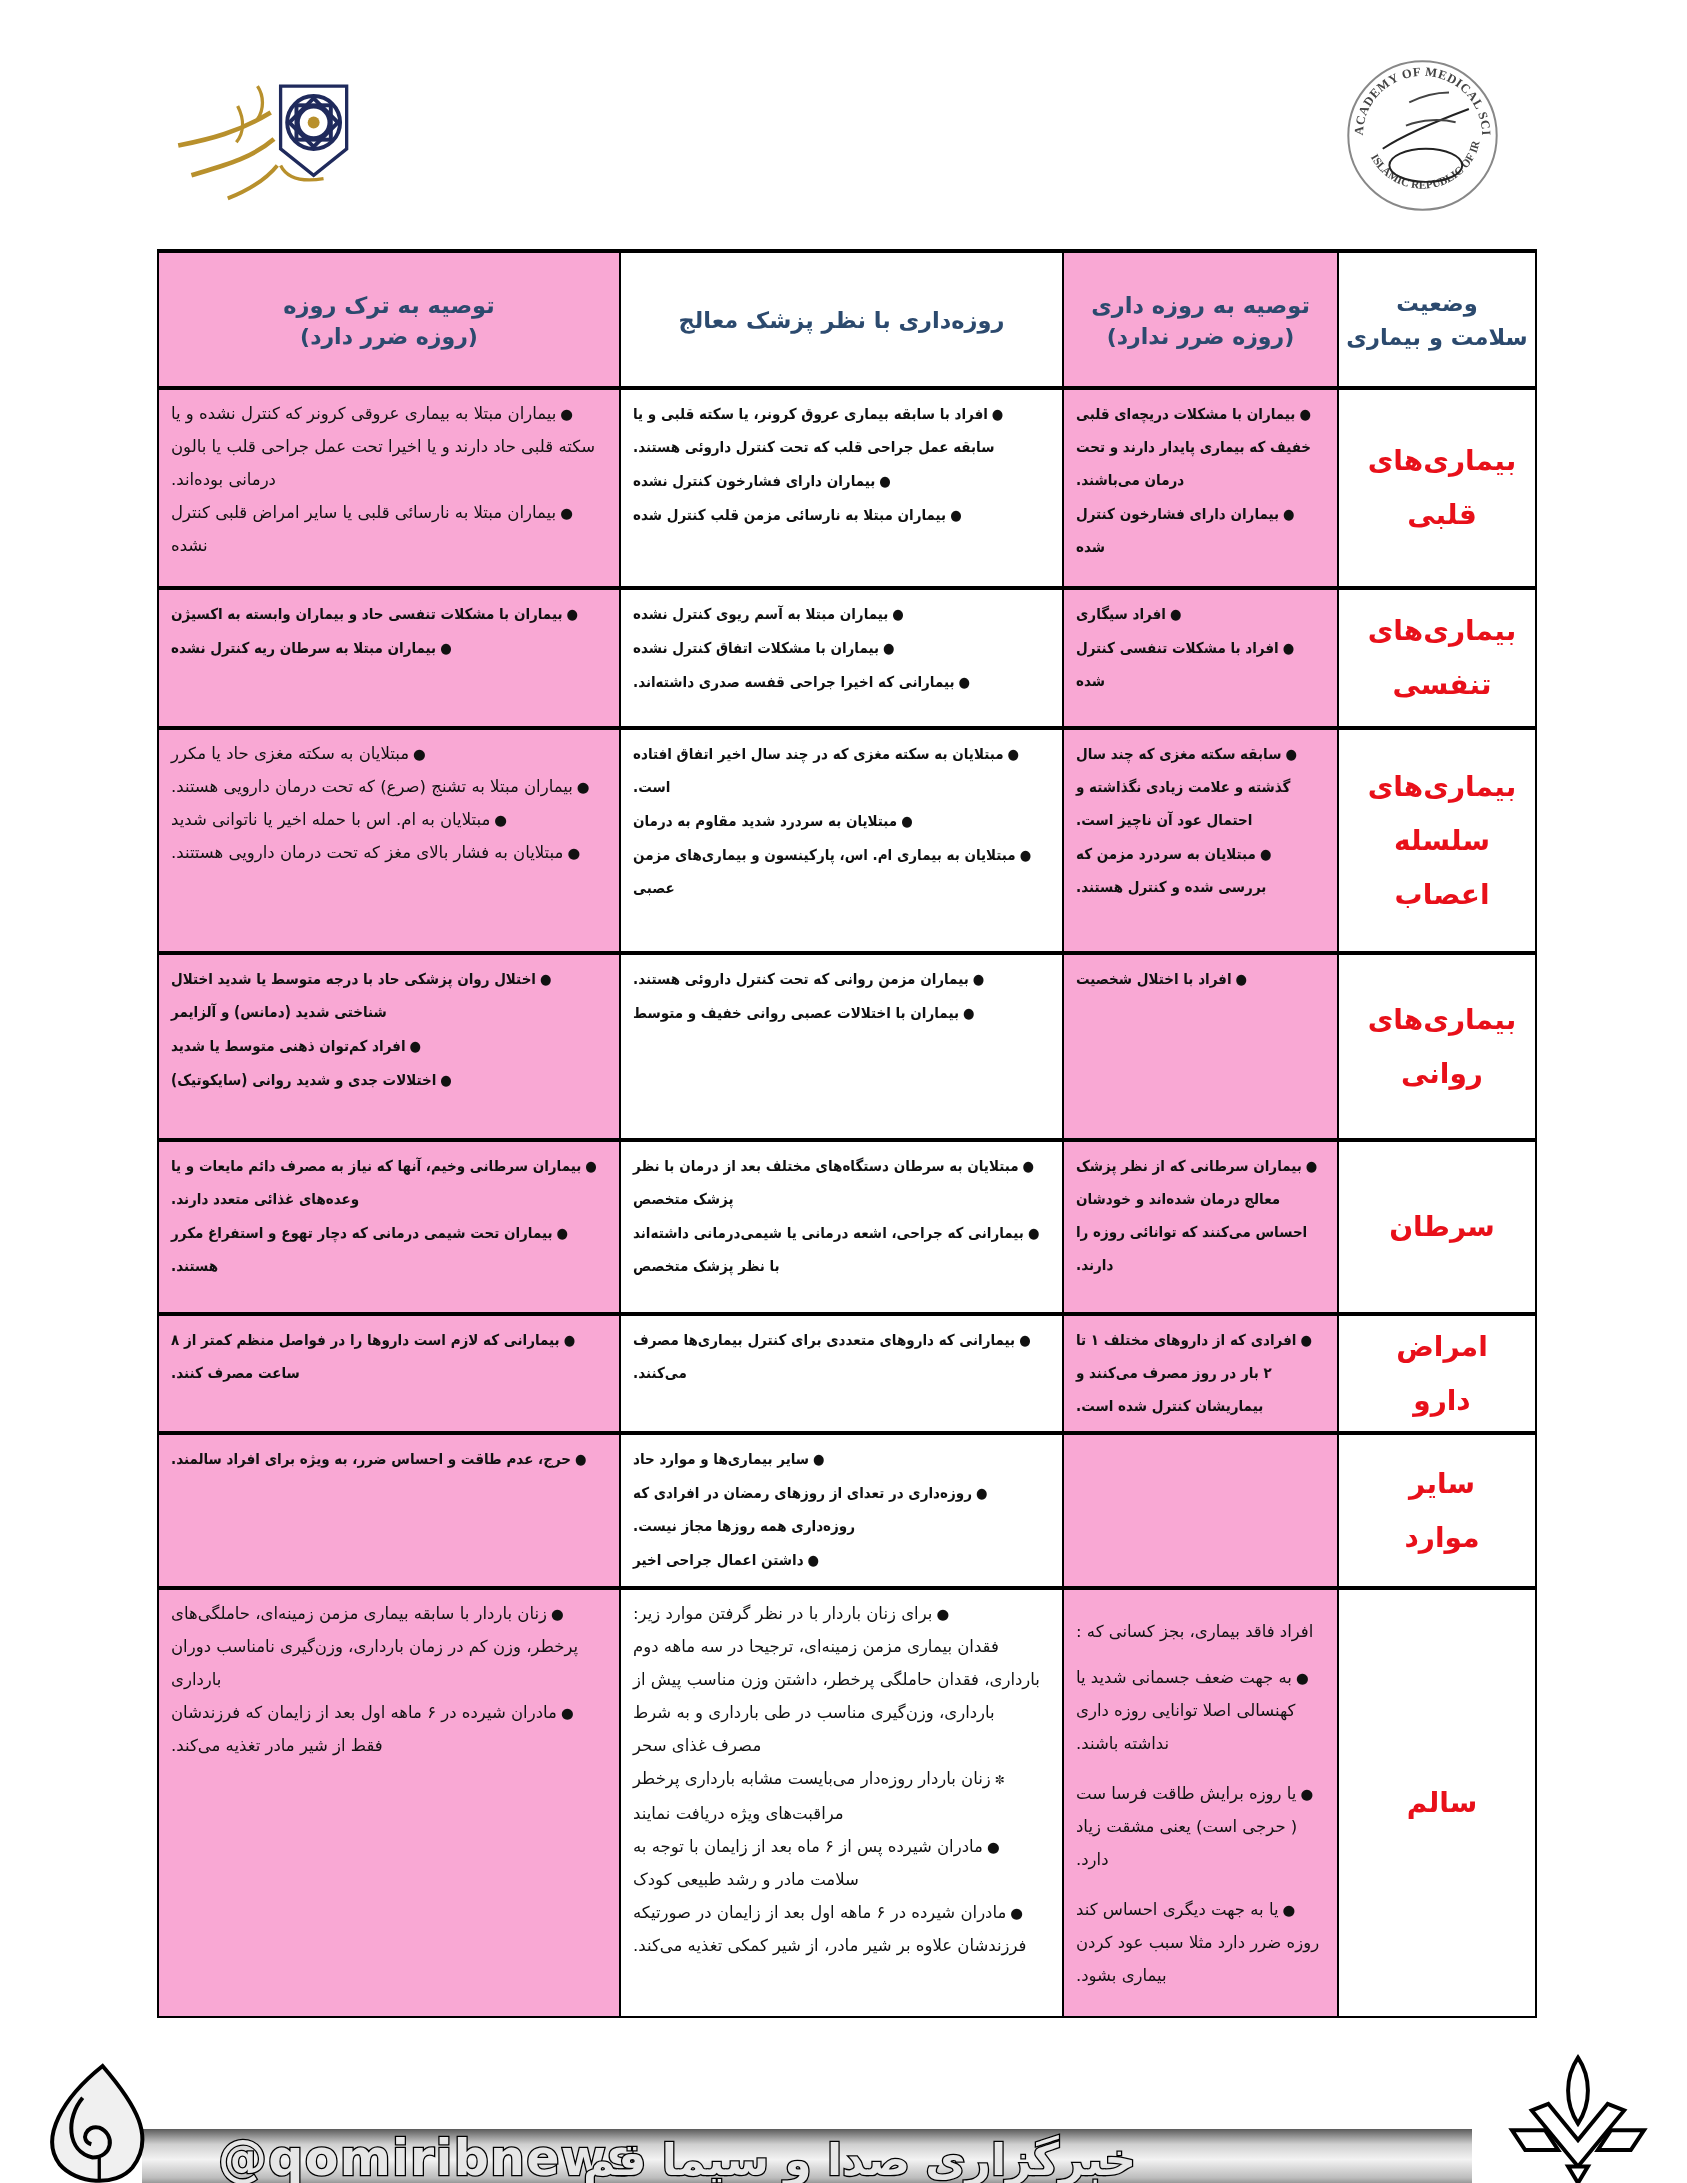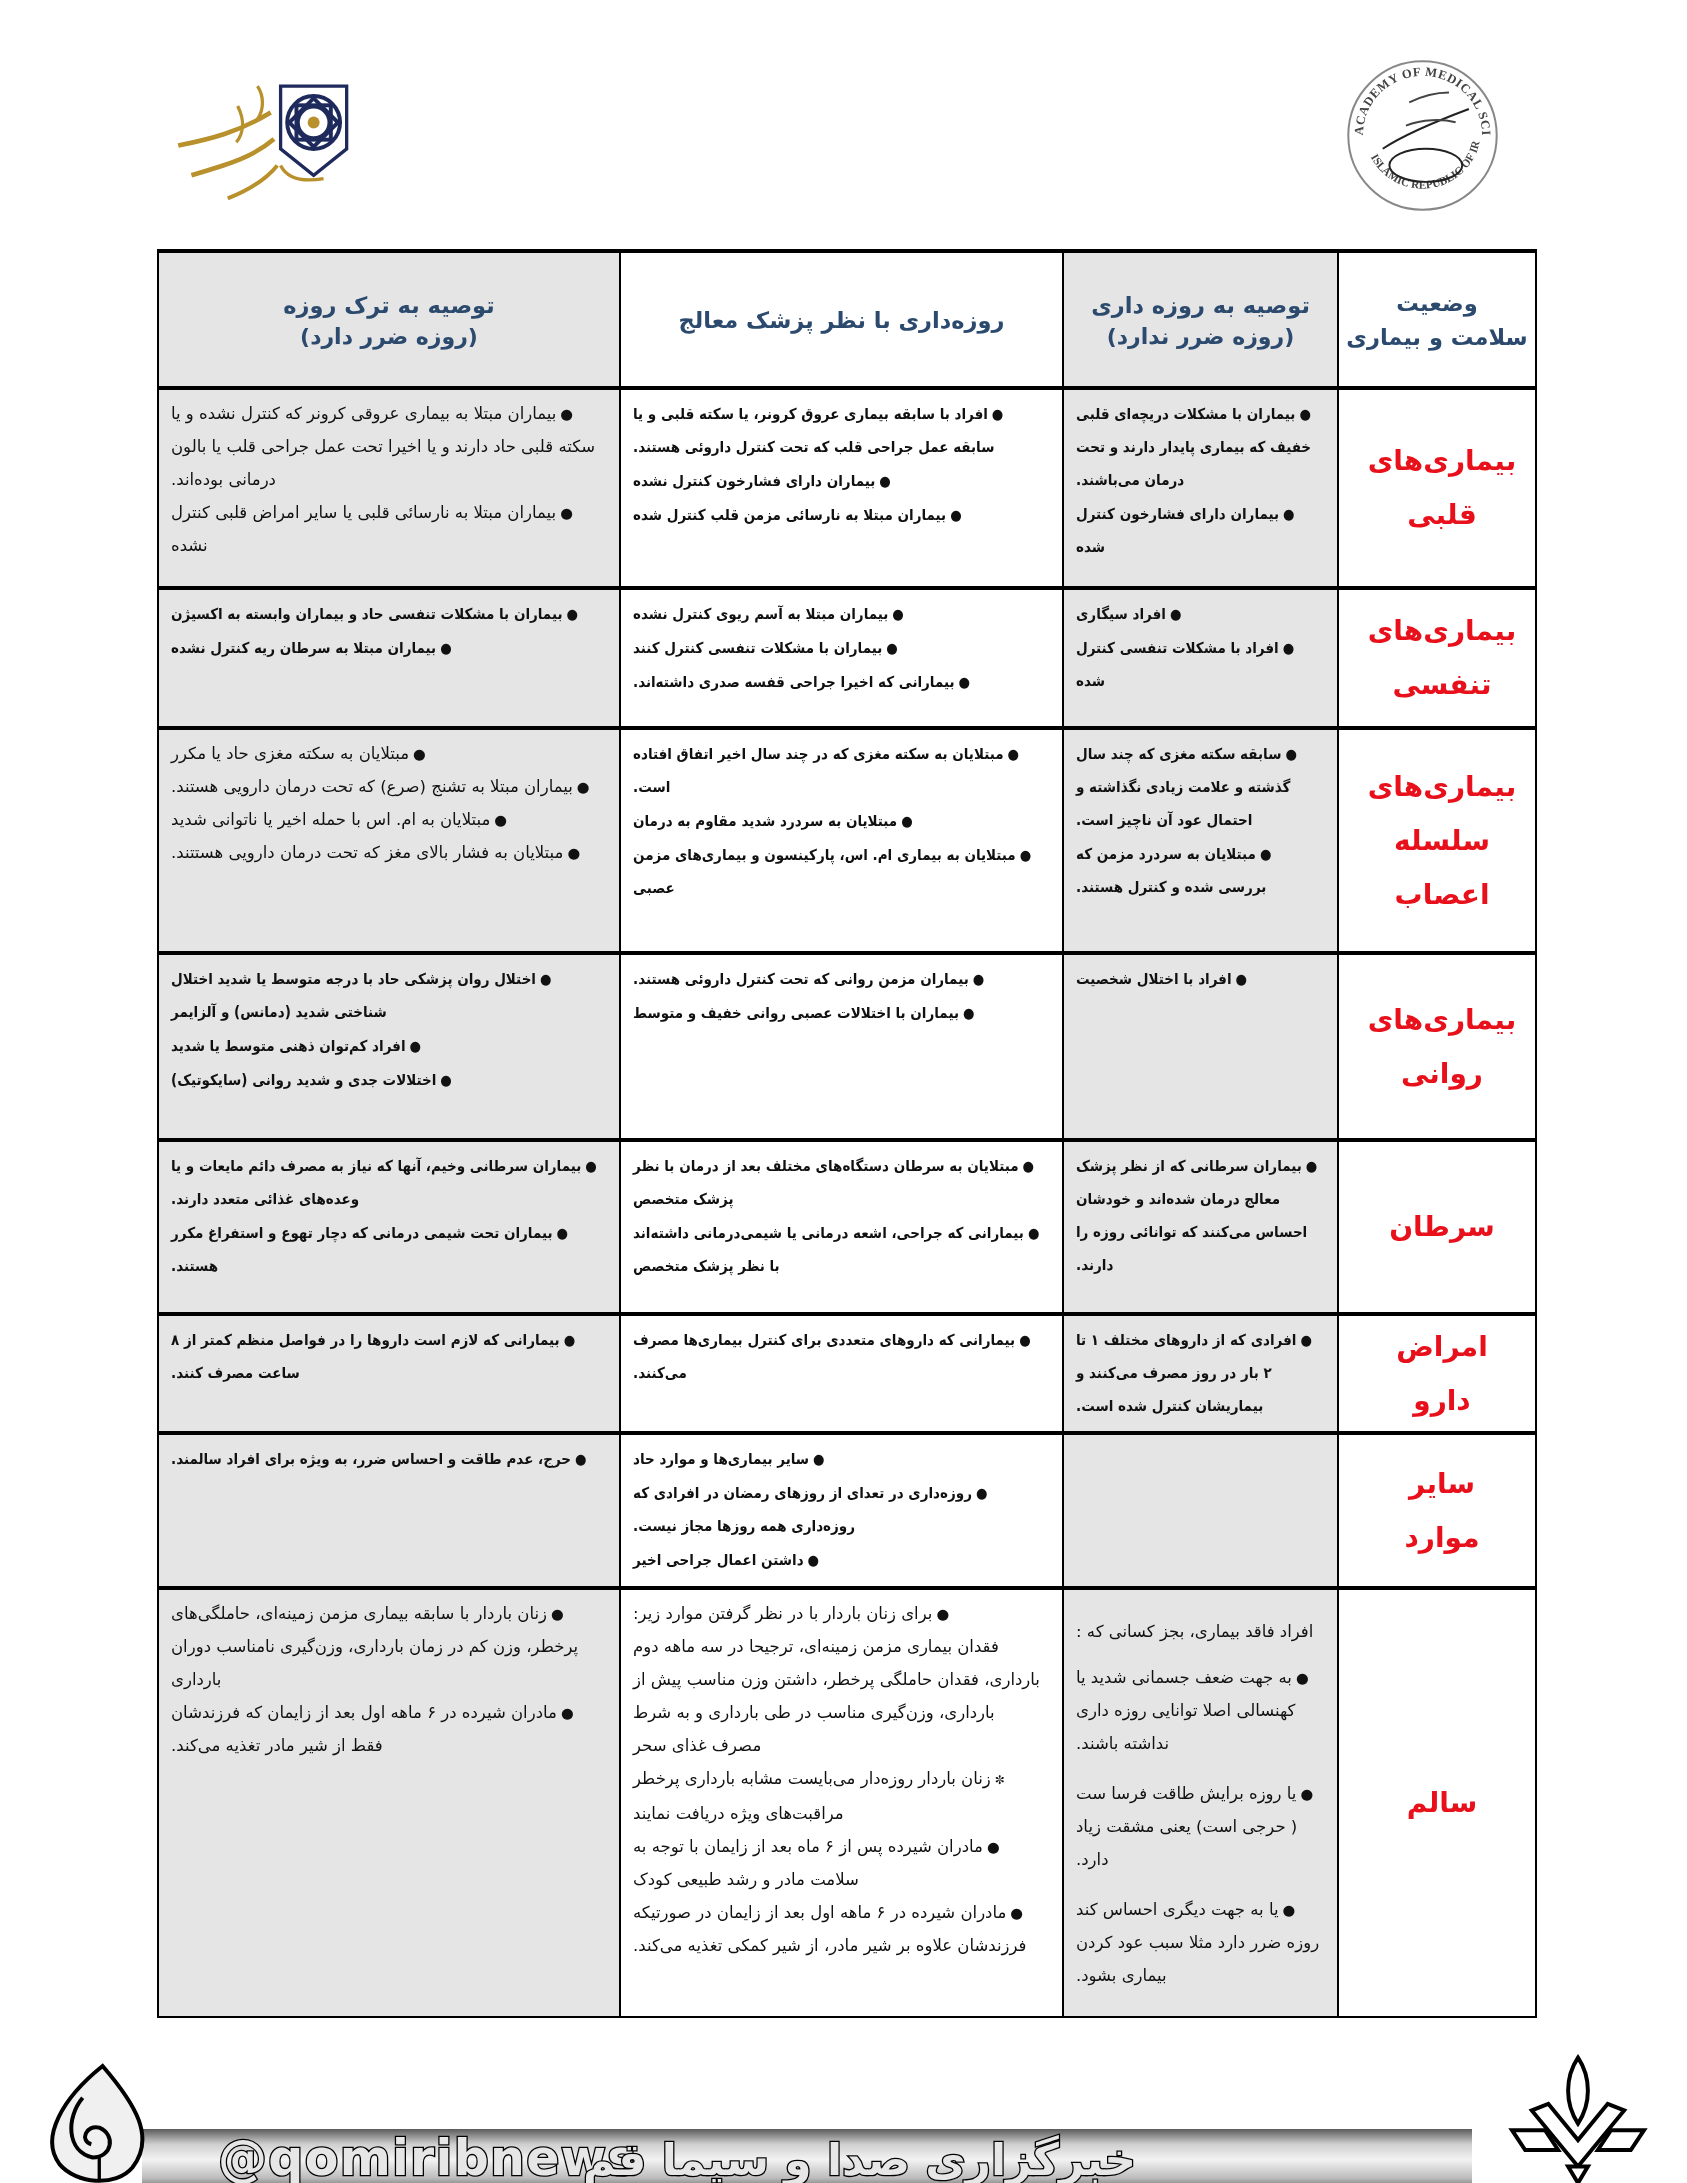--- a/index.html
+++ b/index.html
@@ -17,21 +17,21 @@
   table.main td, table.main th {
     border-left: 2px solid #000; border-right: 2px solid #000;
     vertical-align: top; padding: 0;
   }
   table.main tr { border-top: 4px solid #000; border-bottom: 4px solid #000; }
   table.main tr.last { border-bottom: 2.6px solid #000; }
   col.c-status { width: 198px; }
   col.c-ok { width: 275px; }
   col.c-doc { width: 443px; }
   col.c-stop { width: 462px; }
-  .shade { background: #e5e5e5; }
+  .shade { background: #f9a8d4; }
   th {
     color: #2c4a6e; font-weight: bold; text-align: center; vertical-align: middle !important;
     font-family: "DejaVu Sans", sans-serif;
   }
   th .t1 { display: block; font-size: 22.5px; line-height: 34px; }
   th .t2 { display: block; font-size: 22px; line-height: 30px; }
   tr.head { height: 137px; }
   td.status {
     color: #e8101a; font-weight: bold; font-size: 28px; line-height: 54px; text-align: center;
     vertical-align: middle !important; font-family: "DejaVu Sans", sans-serif;
@@ -164,21 +164,21 @@
     </td>
     <td class="shade">
           <div class="cell cond">
       <p class="bullet">افراد سیگاری</p>
       <p class="bullet">افراد با مشکلات تنفسی کنترل شده</p>
     </div>
         </td>
     <td>
           <div class="cell cond">
       <p class="bullet">بیماران مبتلا به آسم ریوی کنترل نشده</p>
-      <p class="bullet">بیماران با مشکلات تنفسی کنترل کنند</p>
+      <p class="bullet">بیماران با مشکلات اتفاق کنترل نشده</p>
       <p class="bullet">بیمارانی که اخیرا جراحی قفسه صدری داشته‌اند.</p>
     </div>
         </td>
     <td class="shade">
           <div class="cell cond">
       <p class="bullet">بیماران با مشکلات تنفسی حاد و بیماران وابسته به اکسیژن</p>
       <p class="bullet">بیماران مبتلا به سرطان ریه کنترل نشده</p>
     </div>
         </td>
   </tr>

